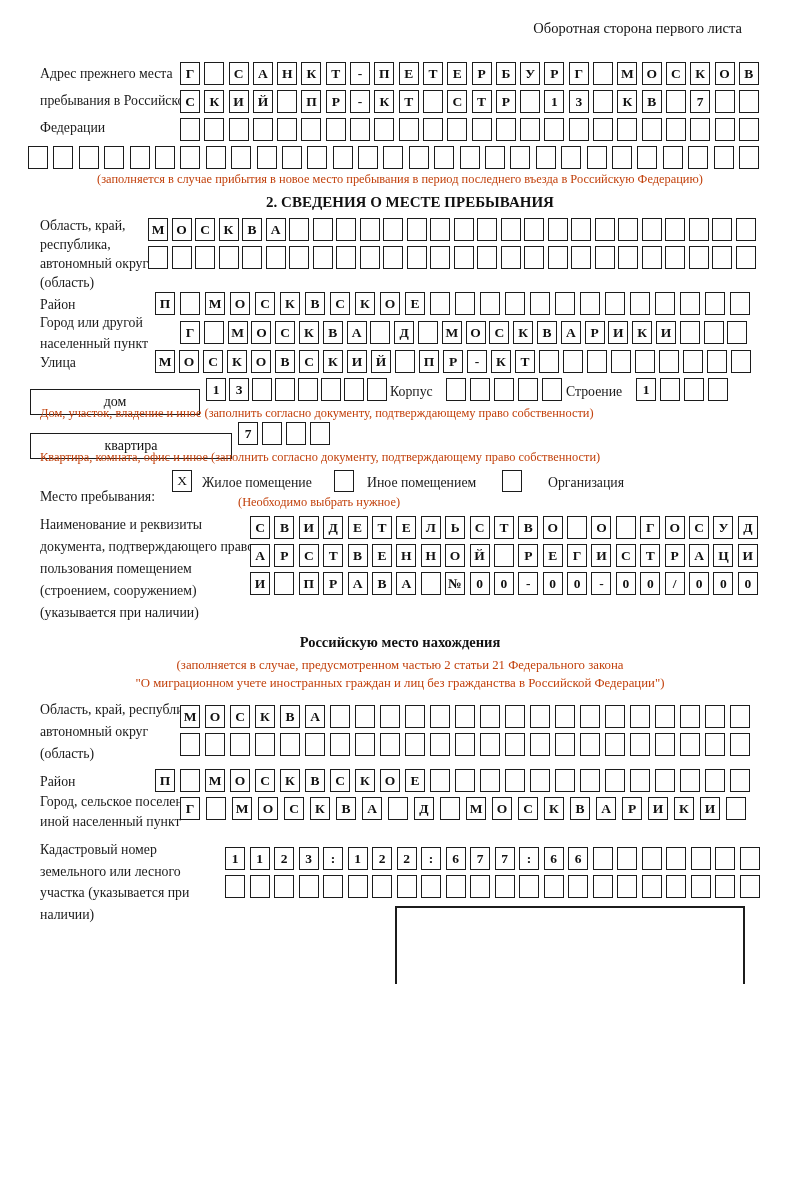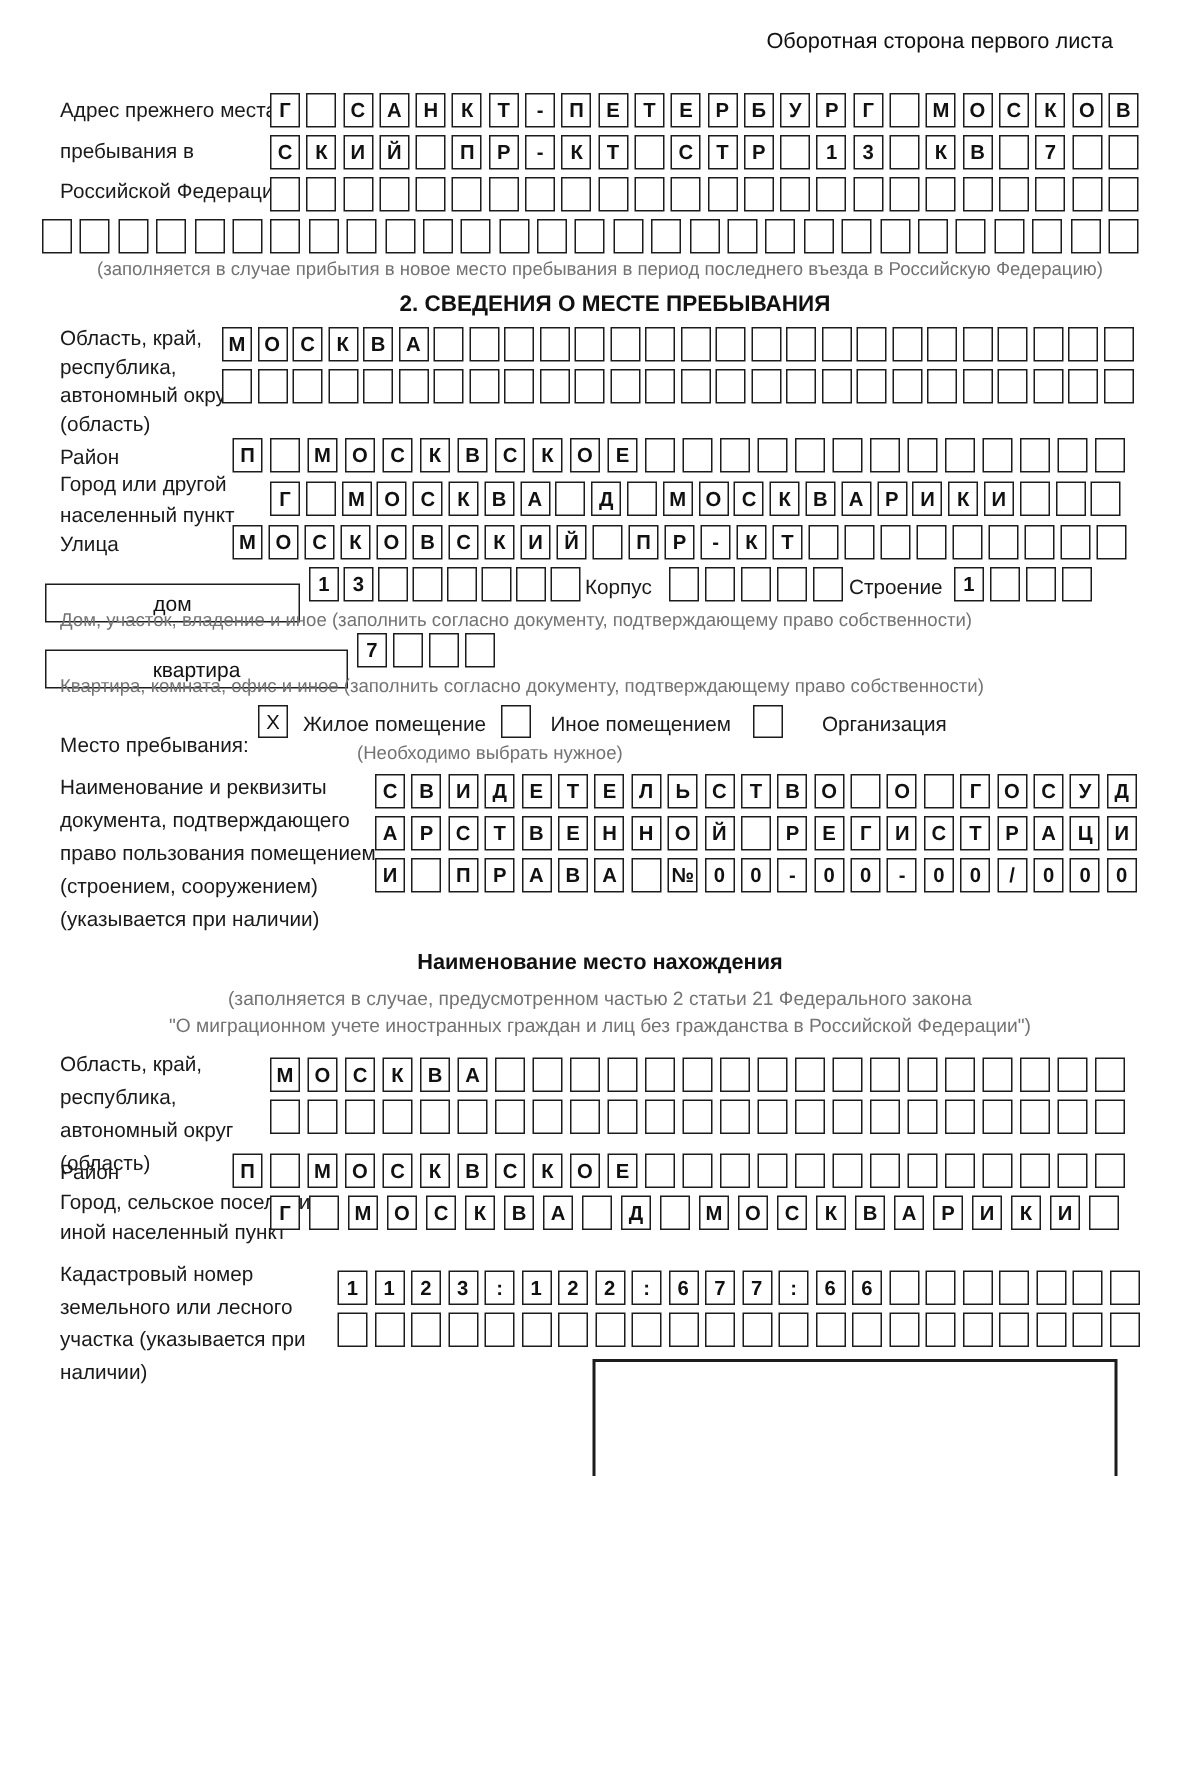--- a/index.html
+++ b/index.html
@@ -1,28 +1,28 @@
 <!DOCTYPE html>
 <html><head>
 <meta charset="utf-8">
 <style>
   html,body{margin:0;padding:0;background:#fff;}
   #page{position:relative;width:800px;height:984px;background:#fff;
-        font-family:Liberation Sans, sans-serif;color:#111;overflow:hidden;}
+        font-family:Liberation Serif, serif;color:#111;overflow:hidden;}
   .abs{position:absolute;}
   .lbl{position:absolute;font-size:13.8px;line-height:26px;color:#1a1a1a;}
   .crow{position:absolute;display:flex;gap:4.3px;}
   .cell{flex:none;width:20px;height:23px;border:1.7px solid #1c1c1c;box-sizing:border-box;
         display:flex;align-items:center;justify-content:center;
         font-size:13.5px;font-weight:bold;background:#fff;}
   .widebox{position:absolute;border:1.6px solid #1c1c1c;box-sizing:border-box;
         display:flex;align-items:center;justify-content:center;font-size:14px;background:#fff;margin-top:12px;}
   .chk{position:absolute;width:20px;height:22px;border:1.7px solid #1c1c1c;box-sizing:border-box;
         display:flex;align-items:center;justify-content:center;font-size:13.5px;background:#fff;}
-  .note{position:absolute;font-size:12.4px;color:#737373;}
+  .note{position:absolute;font-size:12.4px;color:#c2410c;}
   .center{left:0;right:0;text-align:center;}
   .sect-title{position:absolute;left:0;right:0;text-align:center;font-weight:bold;font-size:15px;color:#111;}
   .bigbox{position:absolute;border:2px solid #1c1c1c;box-sizing:border-box;background:#fff;}
 </style>
 </head>
 <body>
 
 <div id="page">
 
   <div class="abs" style="top:20px;right:58px;font-size:14.5px;">Оборотная сторона первого листа</div>
@@ -394,21 +394,21 @@
       <div class="cell">0</div>
       <div class="cell">-</div>
       <div class="cell">0</div>
       <div class="cell">0</div>
       <div class="cell">/</div>
       <div class="cell">0</div>
       <div class="cell">0</div>
       <div class="cell">0</div>
     </div>
 
-  <div class="sect-title" style="top:634px;font-size:14.5px;">Наименование место нахождения</div>
+  <div class="sect-title" style="top:634px;font-size:14.5px;">Российскую место нахождения</div>
   <div class="note center" style="top:658px;font-size:12.8px;">(заполняется в случае, предусмотренном частью 2 статьи 21 Федерального закона</div>
   <div class="note center" style="top:676px;font-size:12.8px;">"О миграционном учете иностранных граждан и лиц без гражданства в Российской Федерации")</div>
 
   <div class="lbl" style="left:40px;top:699px;width:160px;line-height:22px;">Область, край, республика, автономный округ (область)</div>
   <div class="crow" style="left:180px;top:705px;gap:5px;">
       <div class="cell">М</div>
       <div class="cell">О</div>
       <div class="cell">С</div>
       <div class="cell">К</div>
       <div class="cell">В</div>

